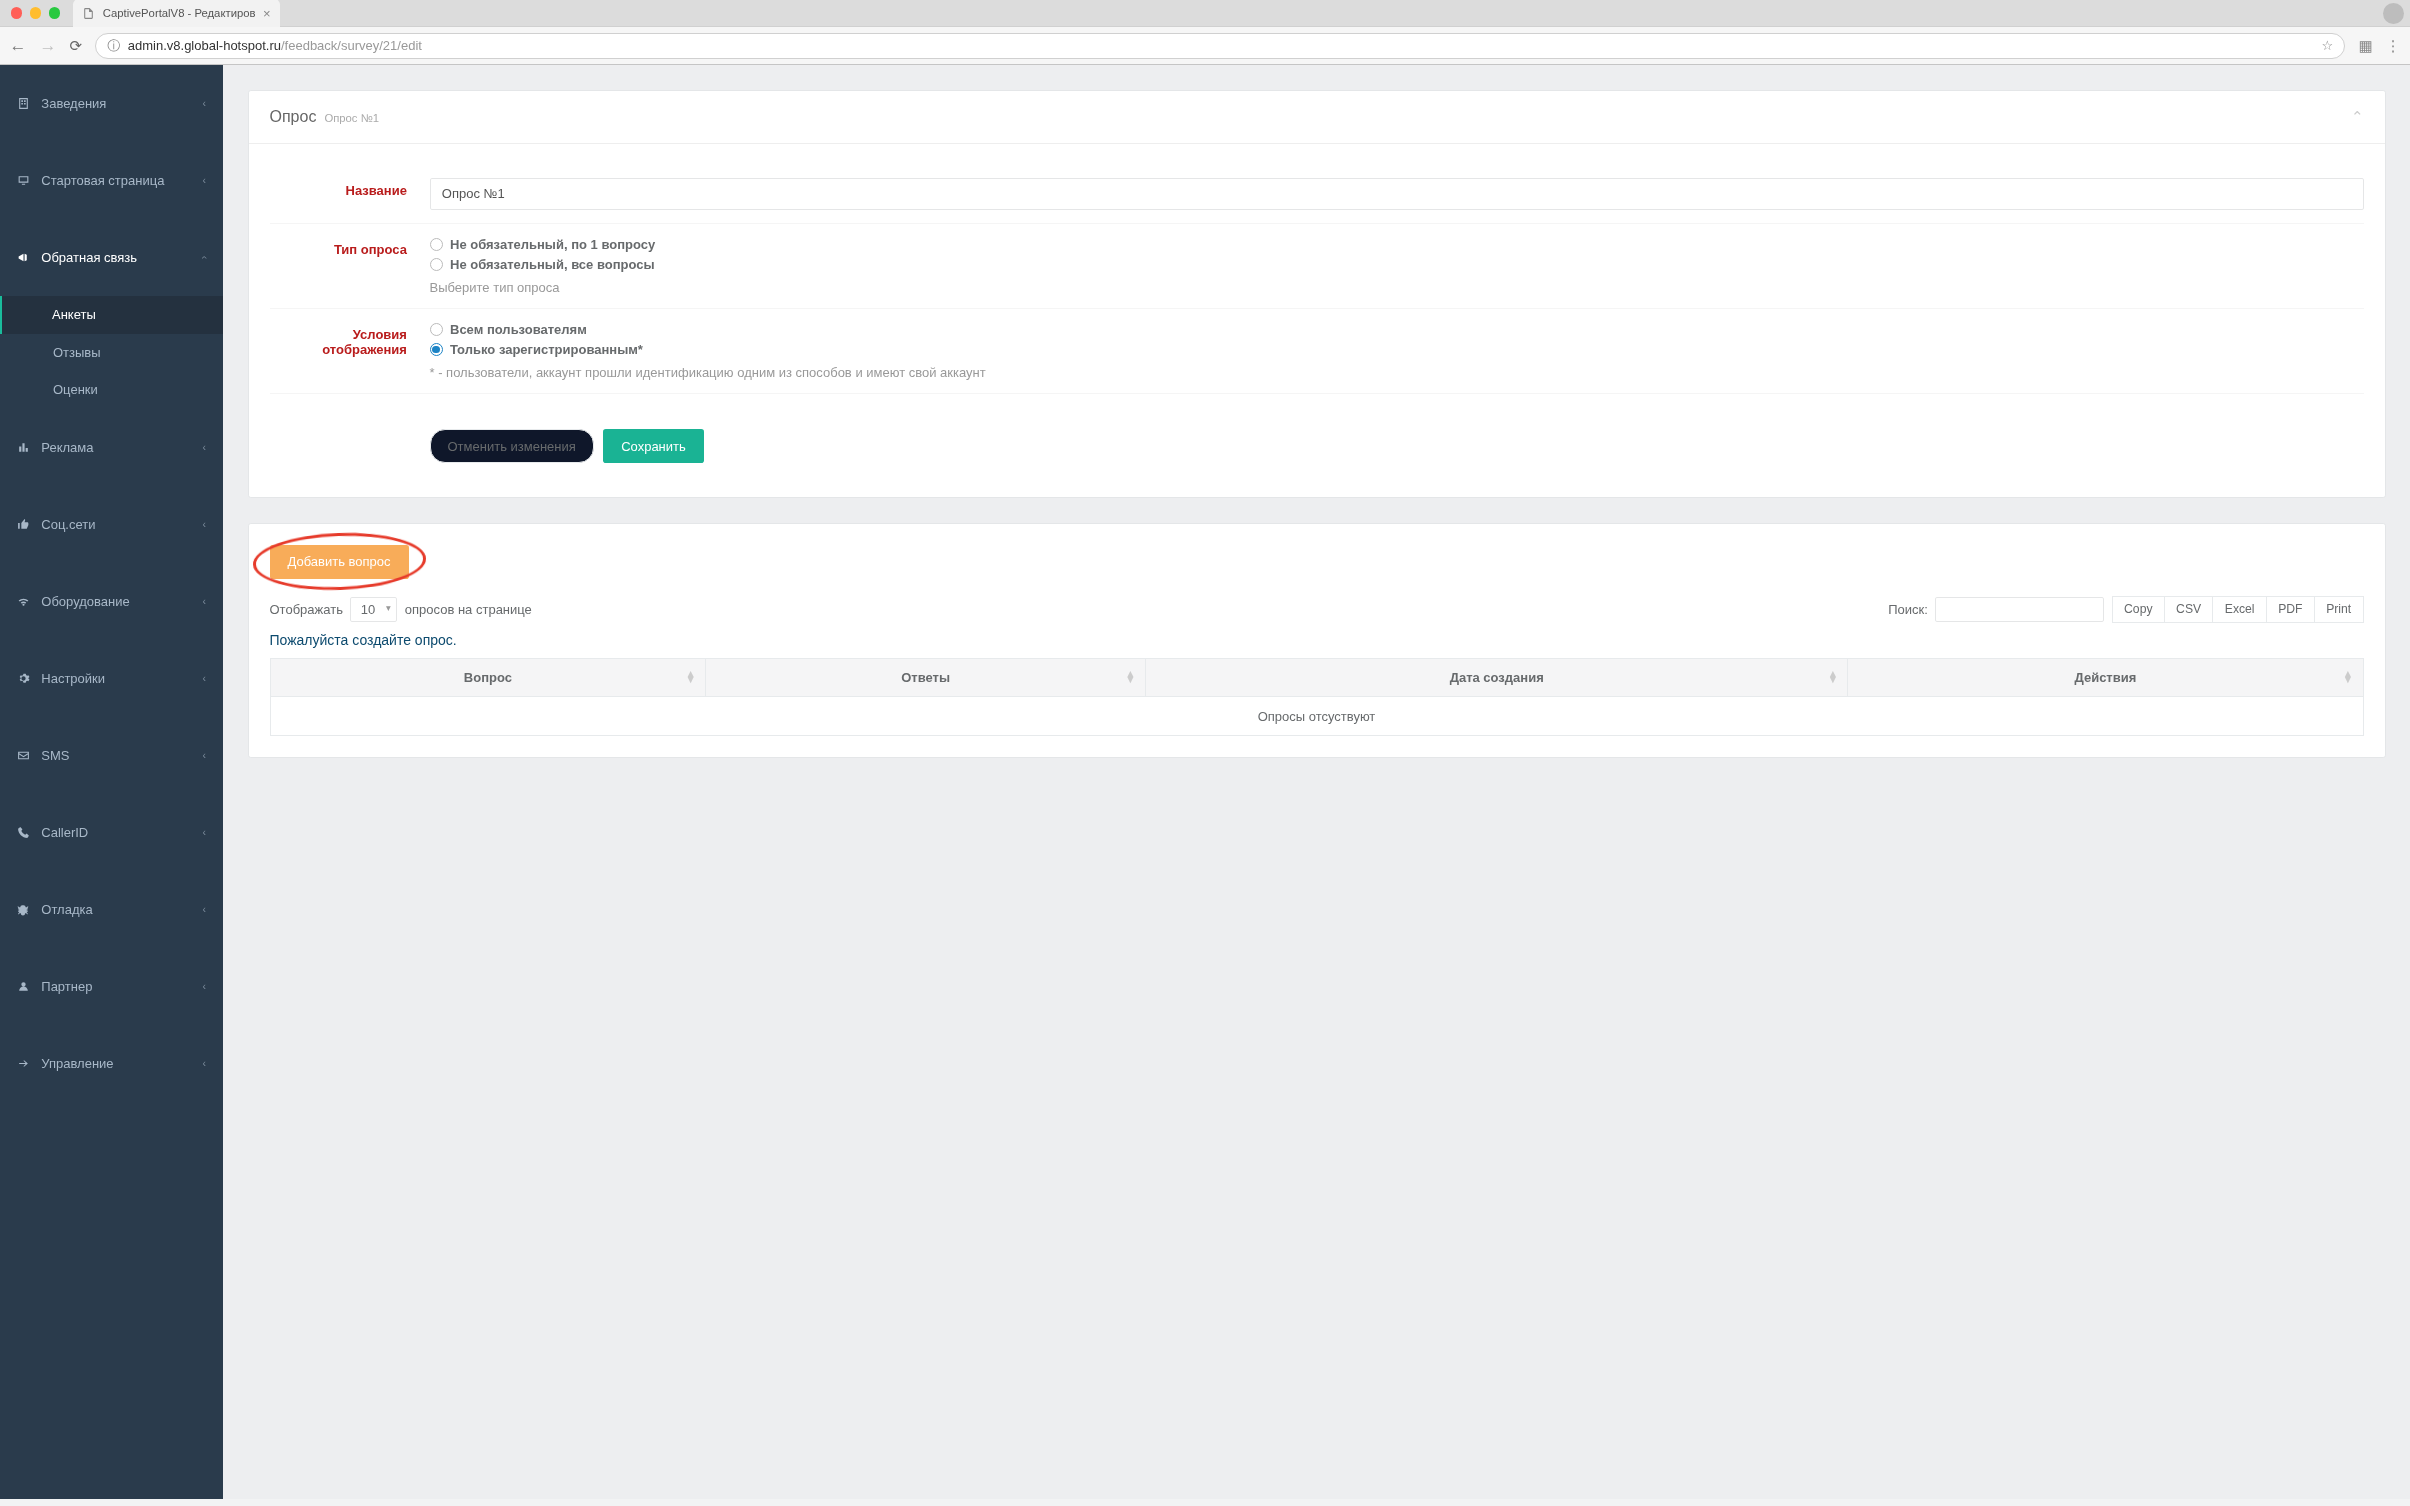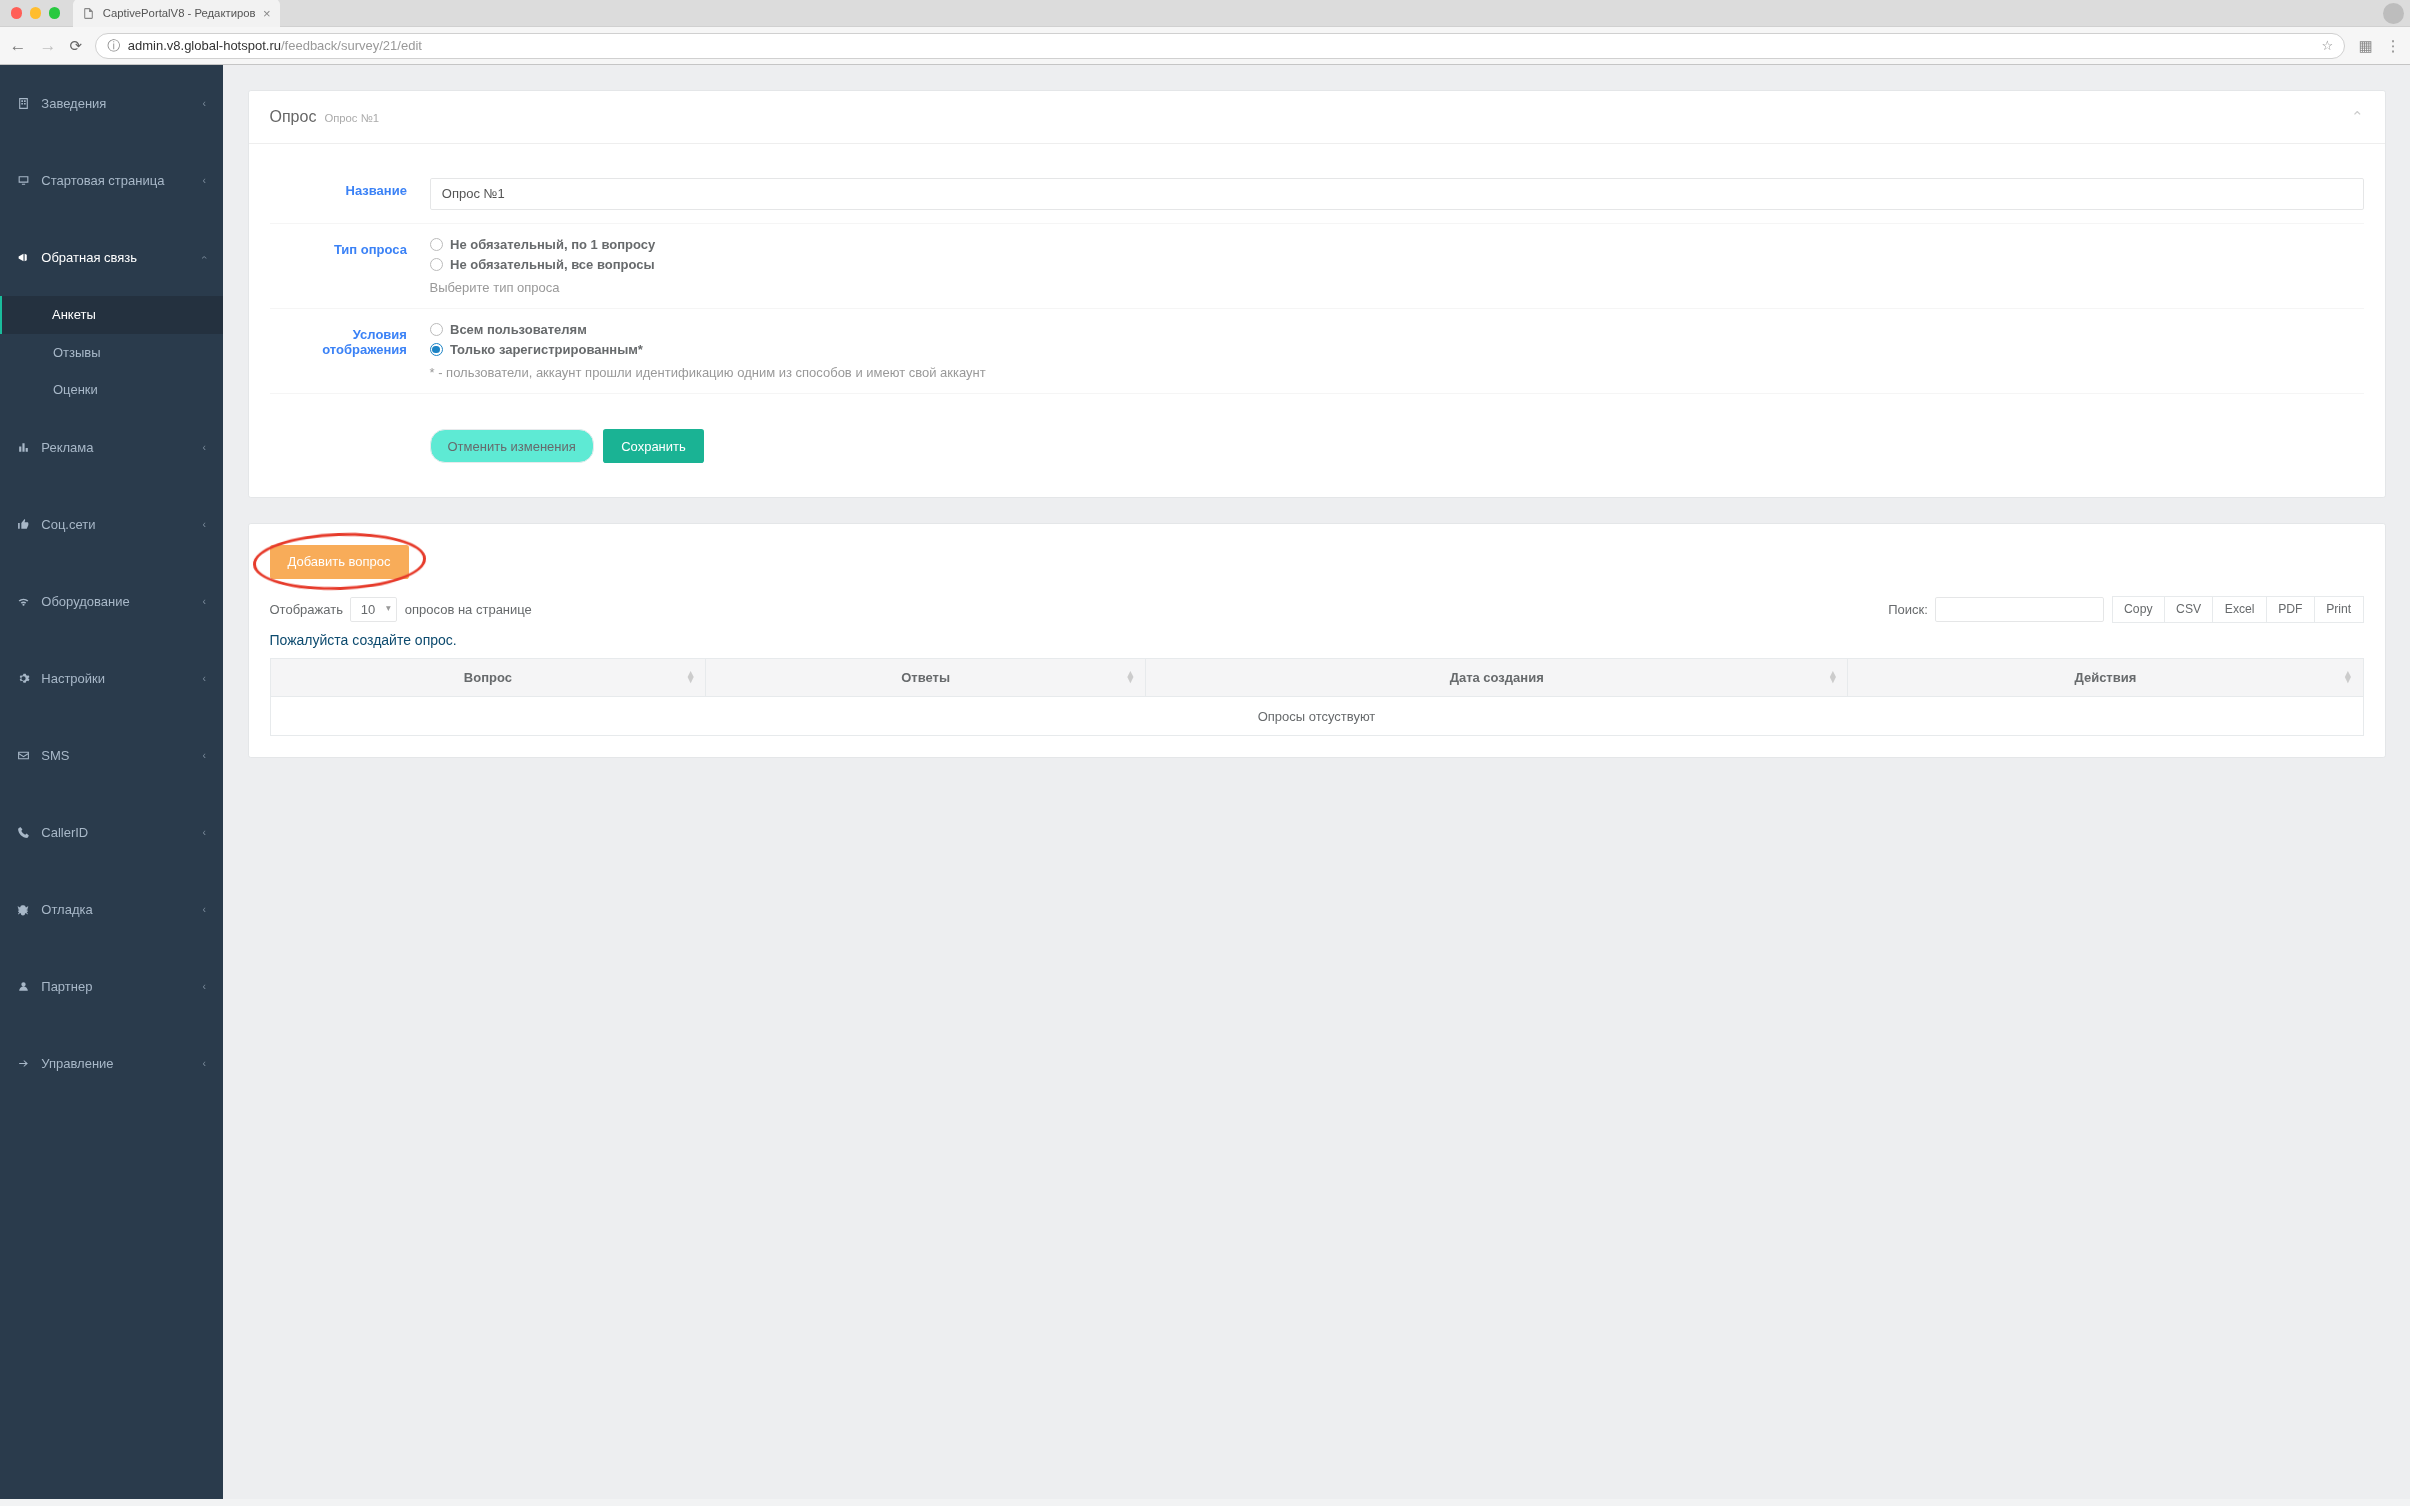--- a/index.html
+++ b/index.html
@@ -40,32 +40,32 @@
 
 .panel { background: #fff; border-radius: 2.8px; border: 0.9px solid #e4e6e8; margin-bottom: 24.5px; }
 .panel-header { padding: 17px 21px; display: flex; justify-content: space-between; align-items: baseline; border-bottom: 0.9px solid #eee; }
 .panel-header h2 { font-size: 16px; color: #666; font-weight: 500; display: inline; }
 .panel-header .sub { font-size: 11.3px; color: #aaa; margin-left: 3.8px; }
 .panel-header .collapse { color: #ccc; cursor: pointer; }
 .panel-body { padding: 21px; }
 
 .form-row { display: flex; padding: 13px 0; border-bottom: 0.9px solid #f5f5f5; }
 .form-row:last-of-type { border-bottom: none; }
-.form-label { width: 160px; text-align: right; padding-right: 22.6px; font-weight: 600; color: #3b82f6; font-size: 13px; padding-top: 5.6px; }
+.form-label { width: 160px; text-align: right; padding-right: 22.6px; font-weight: 600; color: #b91c1c; font-size: 13px; padding-top: 5.6px; }
 .form-field { flex: 1; }
 .text-input { width: 100%; padding: 7.5px 11.3px; border: 0.9px solid #e5e6e7; border-radius: 1.9px; font-size: 13px; color: #555; }
 .radio-row { display: flex; align-items: center; gap: 7.5px; margin-bottom: 5.6px; font-size: 13px; font-weight: 600; color: #676a6c; }
 .radio { width: 13px; height: 13px; border: 1.9px solid #bbb; border-radius: 50%; display: inline-block; position: relative; }
 .radio.checked { border-color: #1c84c6; }
 .radio.checked::after { content: ""; position: absolute; inset: 1.9px; background: #1c84c6; border-radius: 50%; }
 .help-text { color: #999; font-size: 13px; margin-top: 7.5px; }
 
 .btn-row { display: flex; gap: 9.4px; margin-top: 22.6px; }
 .btn { padding: 8.5px 17px; border-radius: 2.8px; font-size: 13px; cursor: pointer; border: 0.9px solid transparent; }
-.btn-default { background: #5eead4; border-color: #e7eaec; color: #676a6c; border-radius: 15px; }
+.btn-default { background: #0f172a; border-color: #e7eaec; color: #676a6c; border-radius: 15px; }
 .btn-primary { background: #1ab394; color: #fff; }
 .btn-warning { background: #f8ac59; color: #fff; }
 
 .highlight-ring { display: inline-block; position: relative; }
 .highlight-ring::before {
   content: ""; position: absolute; inset: -11.3px -17px;
   border: 3.8px solid #e63a2a; border-radius: 50%;
   transform: rotate(-2deg);
   filter: blur(0.4px);
 }

